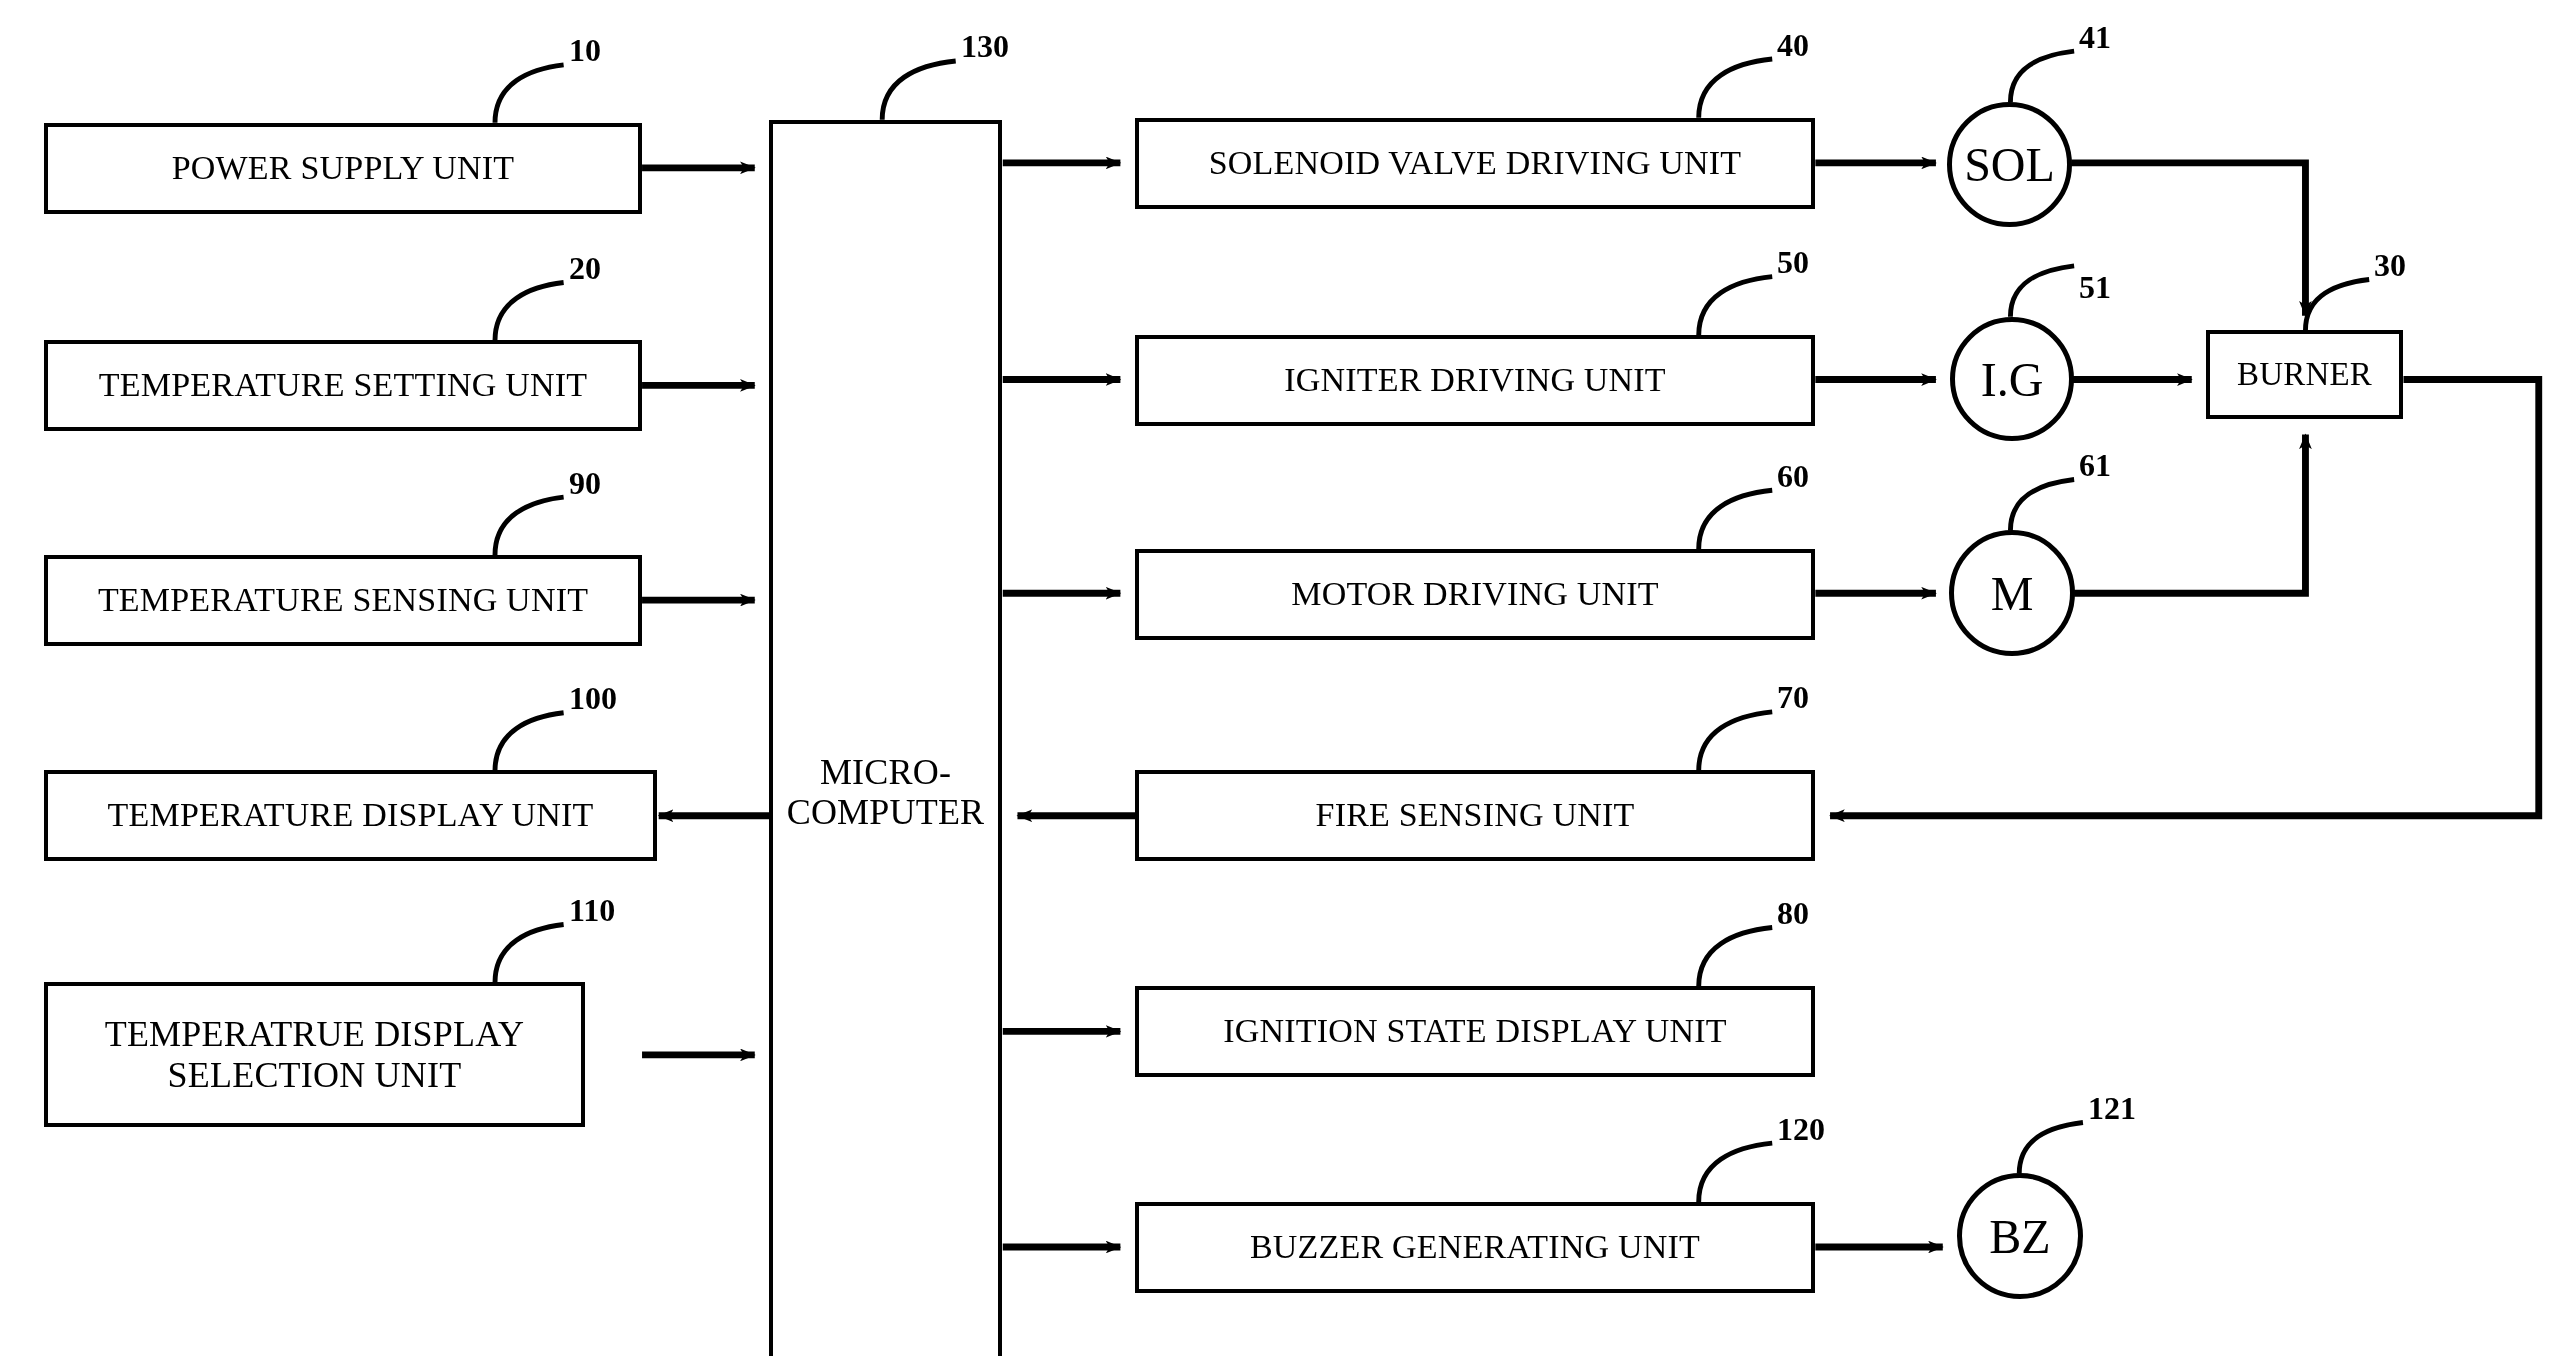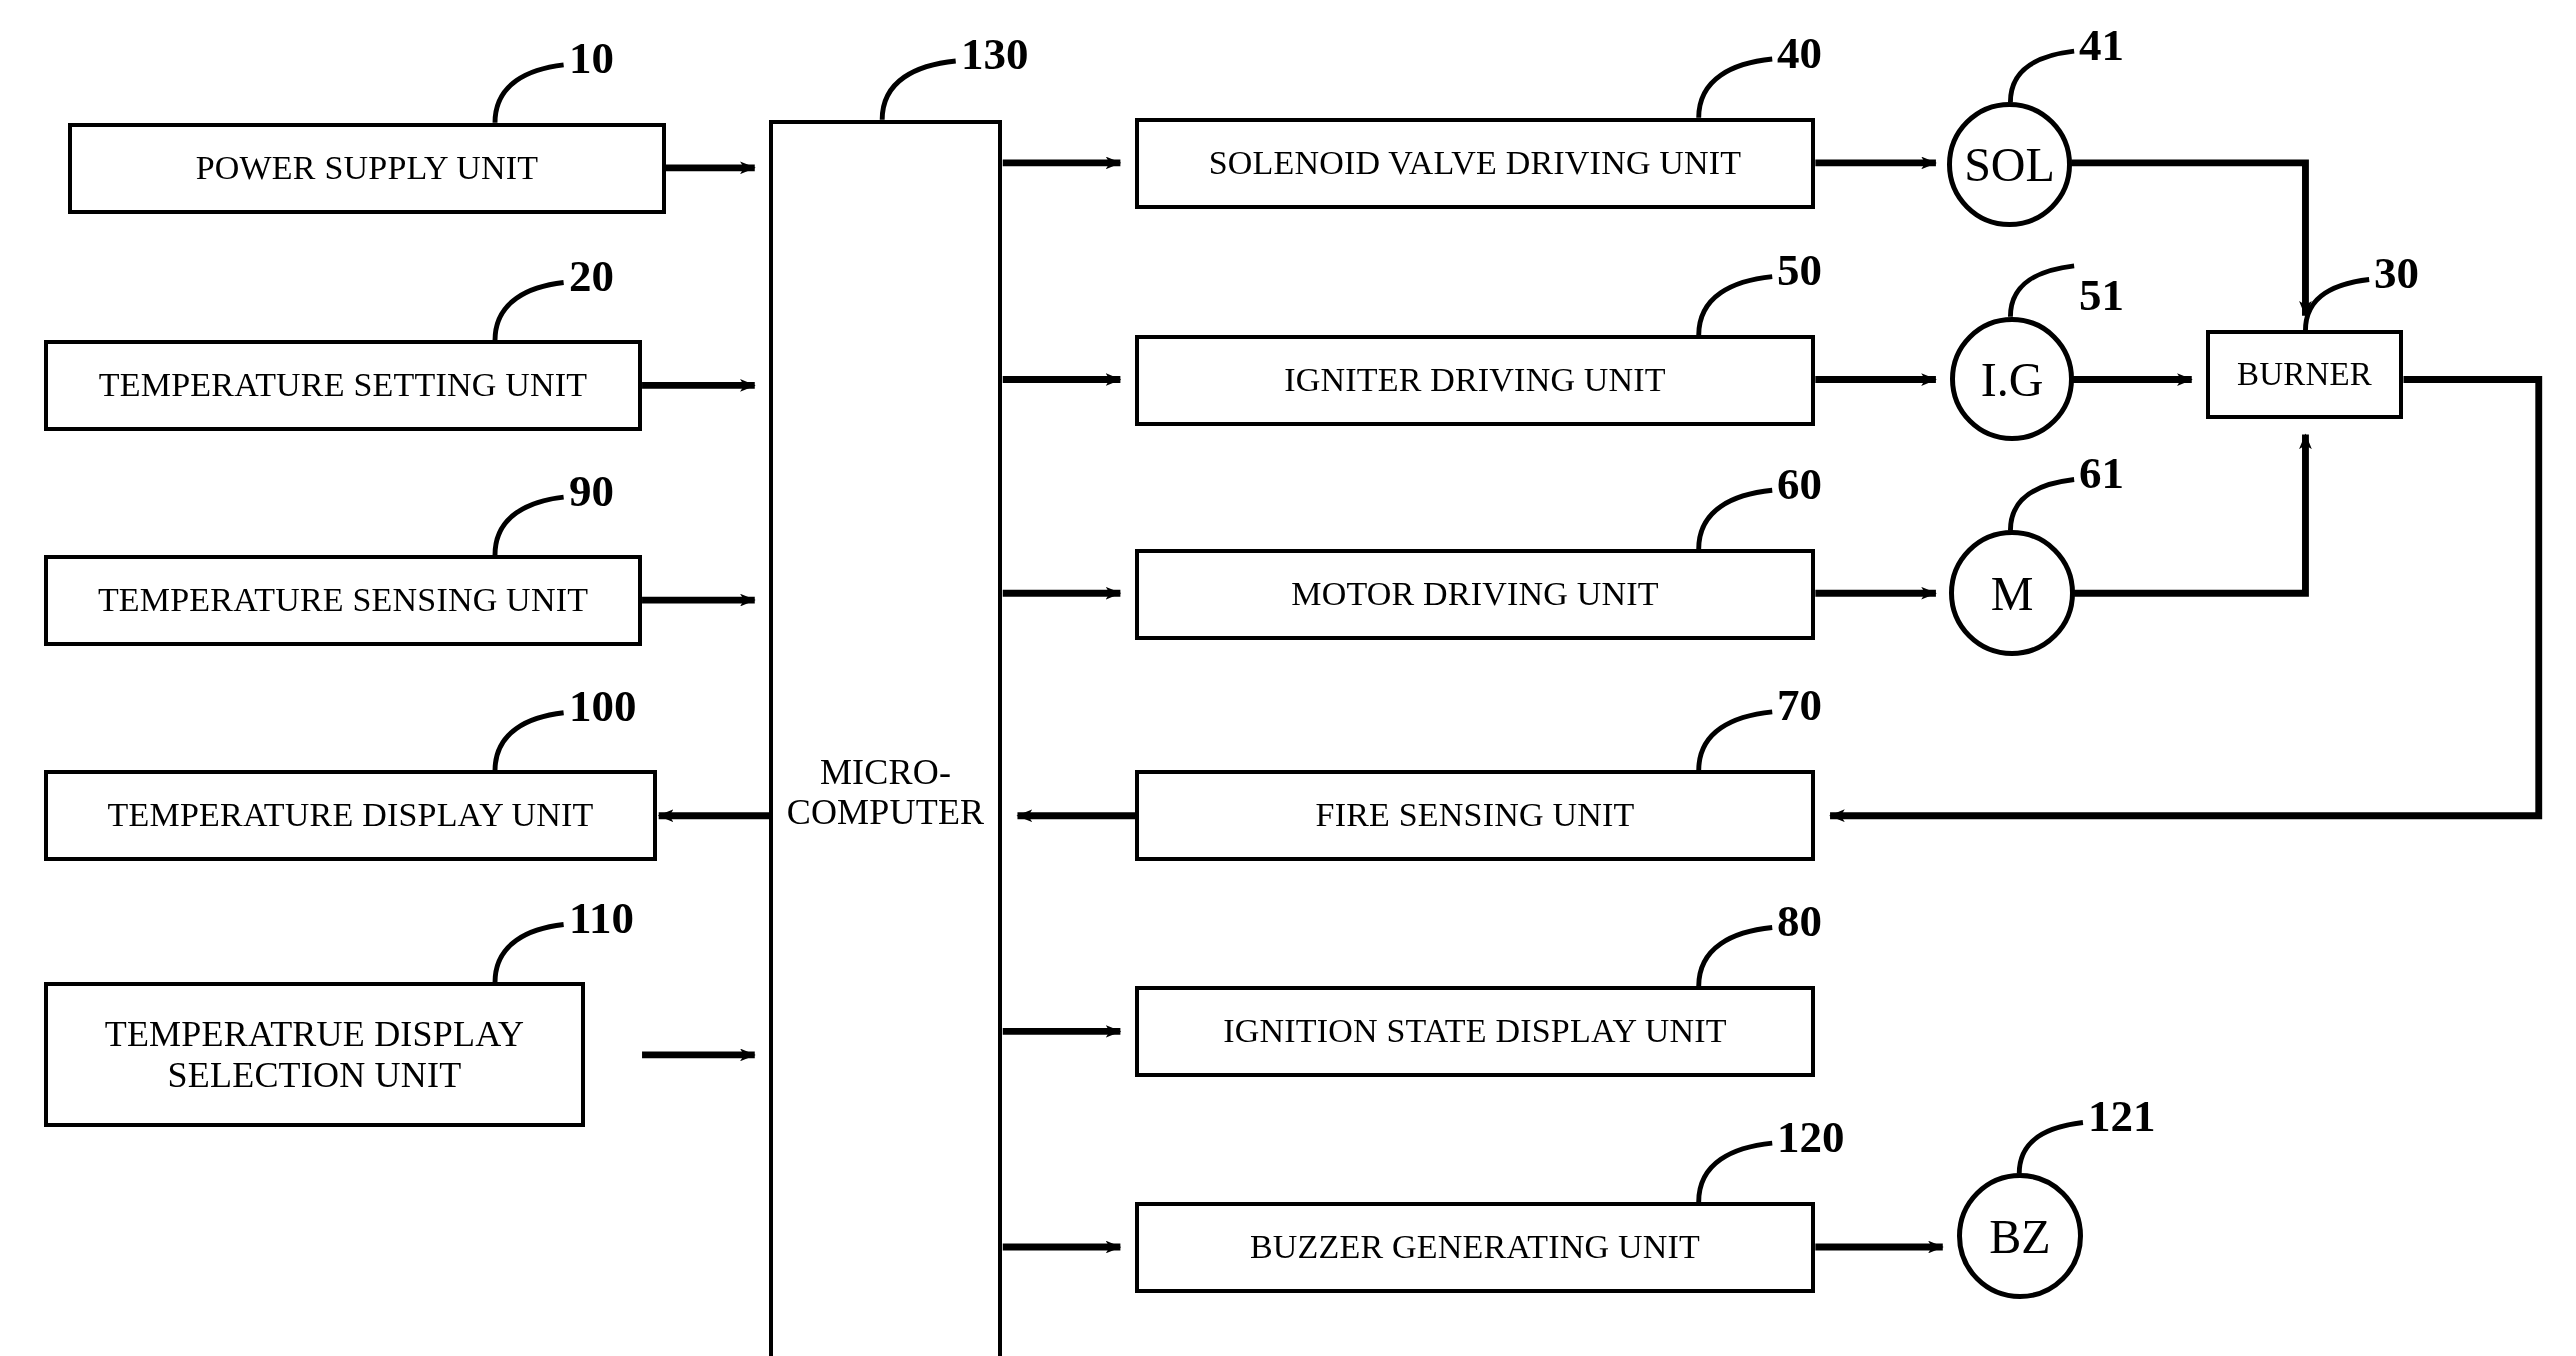--- a/index.html
+++ b/index.html
@@ -37,21 +37,21 @@
     border-radius:50%;
     background:#fff;
     display:flex;align-items:center;justify-content:center;
     font-size:48px;color:#000;
     z-index:3;
   }
 
   
   .ref{
     position:absolute;
-    font-size:45px;
+    font-size:32px;
     font-weight:700;
     color:#000;
     z-index:4;
     white-space:nowrap;
   }
 </style>
 </head>
 <body>
 
 <div id="stage">
@@ -105,21 +105,21 @@
       <path d="M1733,1006 C1733,966 1768,950 1808,946"></path>
       <path d="M1733,1226 C1733,1186 1768,1170 1808,1166"></path>
       <path d="M2051,104 C2051,68 2082,56 2116,52"></path>
       <path d="M2051,323 C2051,287 2082,275 2116,271"></path>
       <path d="M2051,541 C2051,505 2082,493 2116,489"></path>
       <path d="M2060,1197 C2060,1161 2091,1149 2125,1145"></path>
       <path d="M2352,337 C2352,301 2383,289 2417,285"></path>
     </g>
   </svg>
 
-  <div class="blk f34" style="left:44px;  top:123px;  width:598px; height:91px;margin-left:24px;">
+  <div class="blk f34" style="left:44px;  top:123px;  width:598px; height:91px;">
     <span>POWER SUPPLY UNIT</span>
   </div>
 
   <div class="blk f34" style="left:44px;  top:340px;  width:598px; height:91px;">
     <span>TEMPERATURE SETTING UNIT</span>
   </div>
 
   <div class="blk f34" style="left:44px;  top:555px;  width:598px; height:91px;">
     <span>TEMPERATURE SENSING UNIT</span>
   </div>

